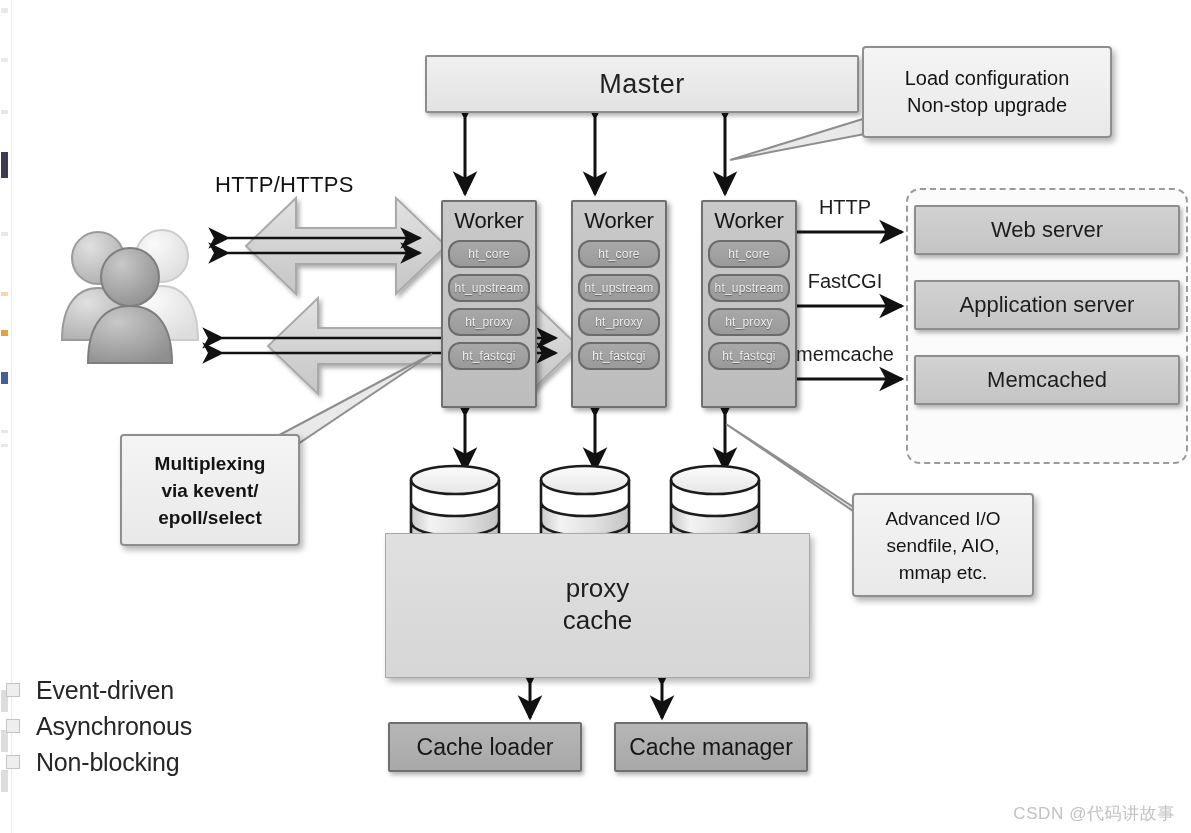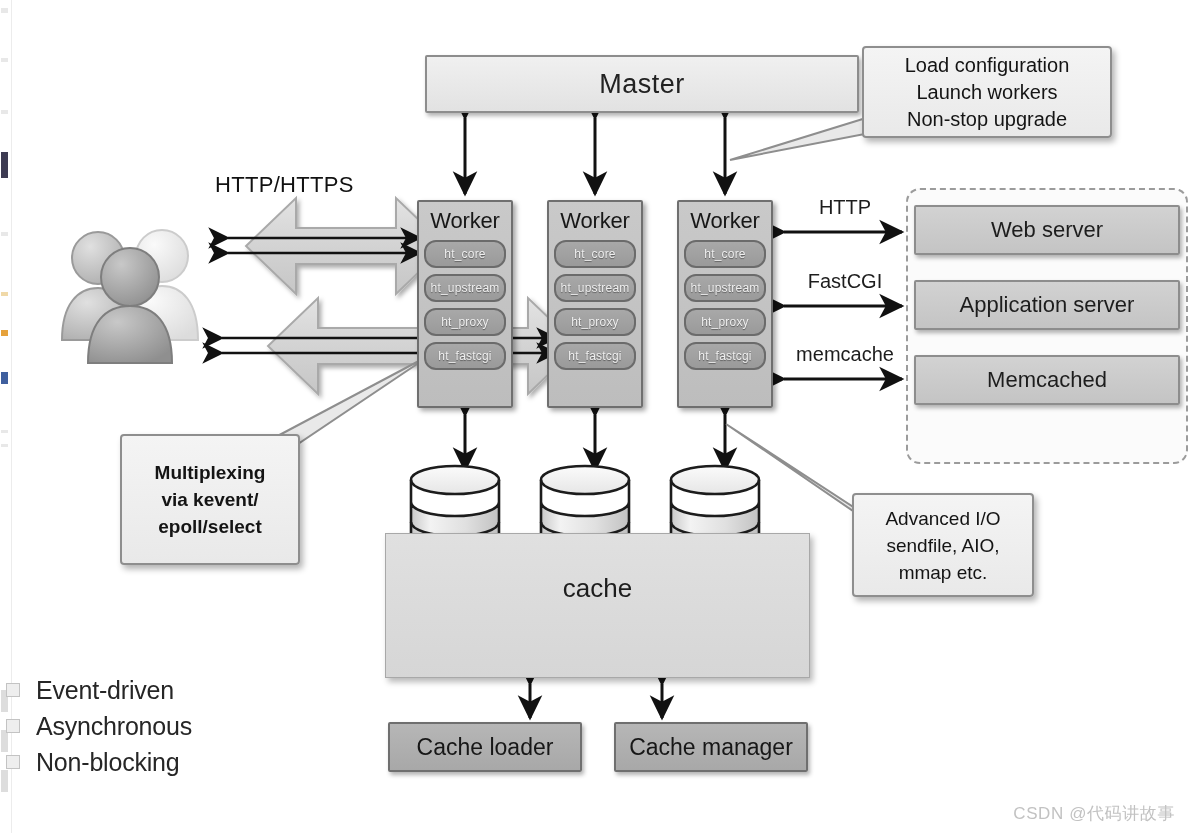--- a/index.html
+++ b/index.html
@@ -33,20 +33,21 @@
     font-size:27px;letter-spacing:.5px;color:#222;margin-left:8px;
   }
 
   .worker{
     width:96px;height:208px;top:200px;
     border:2px solid #6f6f6f;
     background:linear-gradient(#c9c9c9,#bdbdbd);
     display:block;
     padding:4px 5px 0 5px;
     box-shadow:3px 3px 5px rgba(0,0,0,.35);
+    margin-left:24px;
   }
   .worker-title{
     font-size:22px;text-align:center;color:#171717;
     line-height:30px;height:34px;letter-spacing:-.2px;
   }
   .mod{
     height:24px;margin:0 0 6px 0;
     border:2px solid #6b6b6b;
     background:linear-gradient(#a8a8a8,#9a9a9a);
     display:flex;align-items:center;justify-content:center;
@@ -122,21 +123,21 @@
     border:2px solid #8e8e8e;border-radius:4px;
     box-shadow:3px 4px 6px rgba(0,0,0,.30);
     display:flex;align-items:center;justify-content:center;
     text-align:center;color:#141414;
   }
   #callout-master{
     left:862px;top:46px;width:250px;height:92px;
     font-size:20px;line-height:27px;
   }
   #callout-mux{
-    left:120px;top:434px;width:180px;height:131px;
+    left:120px;top:434px;width:180px;height:112px;
     font-size:19px;line-height:27px;font-weight:bold;
   }
   #callout-io{
     left:852px;top:493px;width:182px;height:104px;
     font-size:19px;line-height:27px;
   }
   .callout span{display:block;padding:0 8px;}
 
   
   #legend{position:absolute;left:6px;top:672px;width:260px;}
@@ -318,21 +319,20 @@
     </g>
   </svg>
 
   <div class="box box-light" id="master">
     <span>Master</span>
   </div>
 
   <div class="callout" id="callout-master">
     <span>
       <div>Load configuration</div>
-      <div>Launch workers</div>
       <div>Non-stop upgrade</div>
     </span>
   </div>
 
   <div id="httphttps-label">HTTP/HTTPS</div>
 
   <div class="box worker" id="worker-1">
     <div class="worker-title">Worker</div>
     <div class="mod">ht_core</div>
     <div class="mod">ht_upstream</div>
@@ -366,20 +366,21 @@
   </div>
   <div class="box box-mid be-box" id="be-app">
     <span>Application server</span>
   </div>
   <div class="box box-mid be-box" id="be-mem">
     <span>Memcached</span>
   </div>
 
   <div id="proxy-cache"></div>
   <div id="proxy-cache-label">
+    <div>proxy</div>
     <div>cache</div>
   </div>
 
   <div class="box cache-box" id="cache-loader">
     <span>Cache loader</span>
   </div>
   <div class="box cache-box" id="cache-manager">
     <span>Cache manager</span>
   </div>
 

